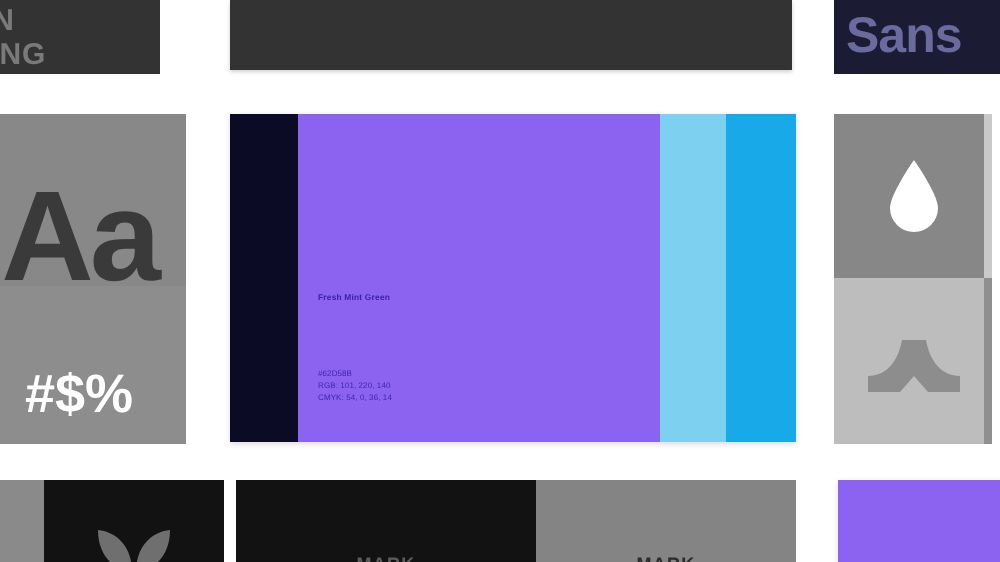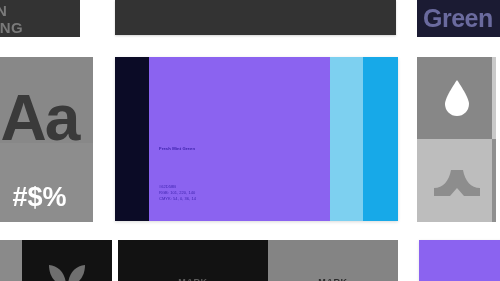--- a/index.html
+++ b/index.html
@@ -190,21 +190,21 @@
 <div class="canvas">
 
   <div class="tile" id="tile-typography-headline">
     <div class="hl">GN</div>
     <div class="hl">DING</div>
   </div>
 
   <div class="tile" id="tile-header-dark"></div>
 
   <div class="tile" id="tile-sans-specimen">
-    <div class="sans">Green</div>
+    <div class="sans">Sans</div>
   </div>
 
   <div class="tile" id="tile-glyph-specimen">
     <div class="upper">
       <span class="aa">Aa</span>
     </div>
     <div class="lower">
       <span class="sym">#$%</span>
     </div>
   </div>

